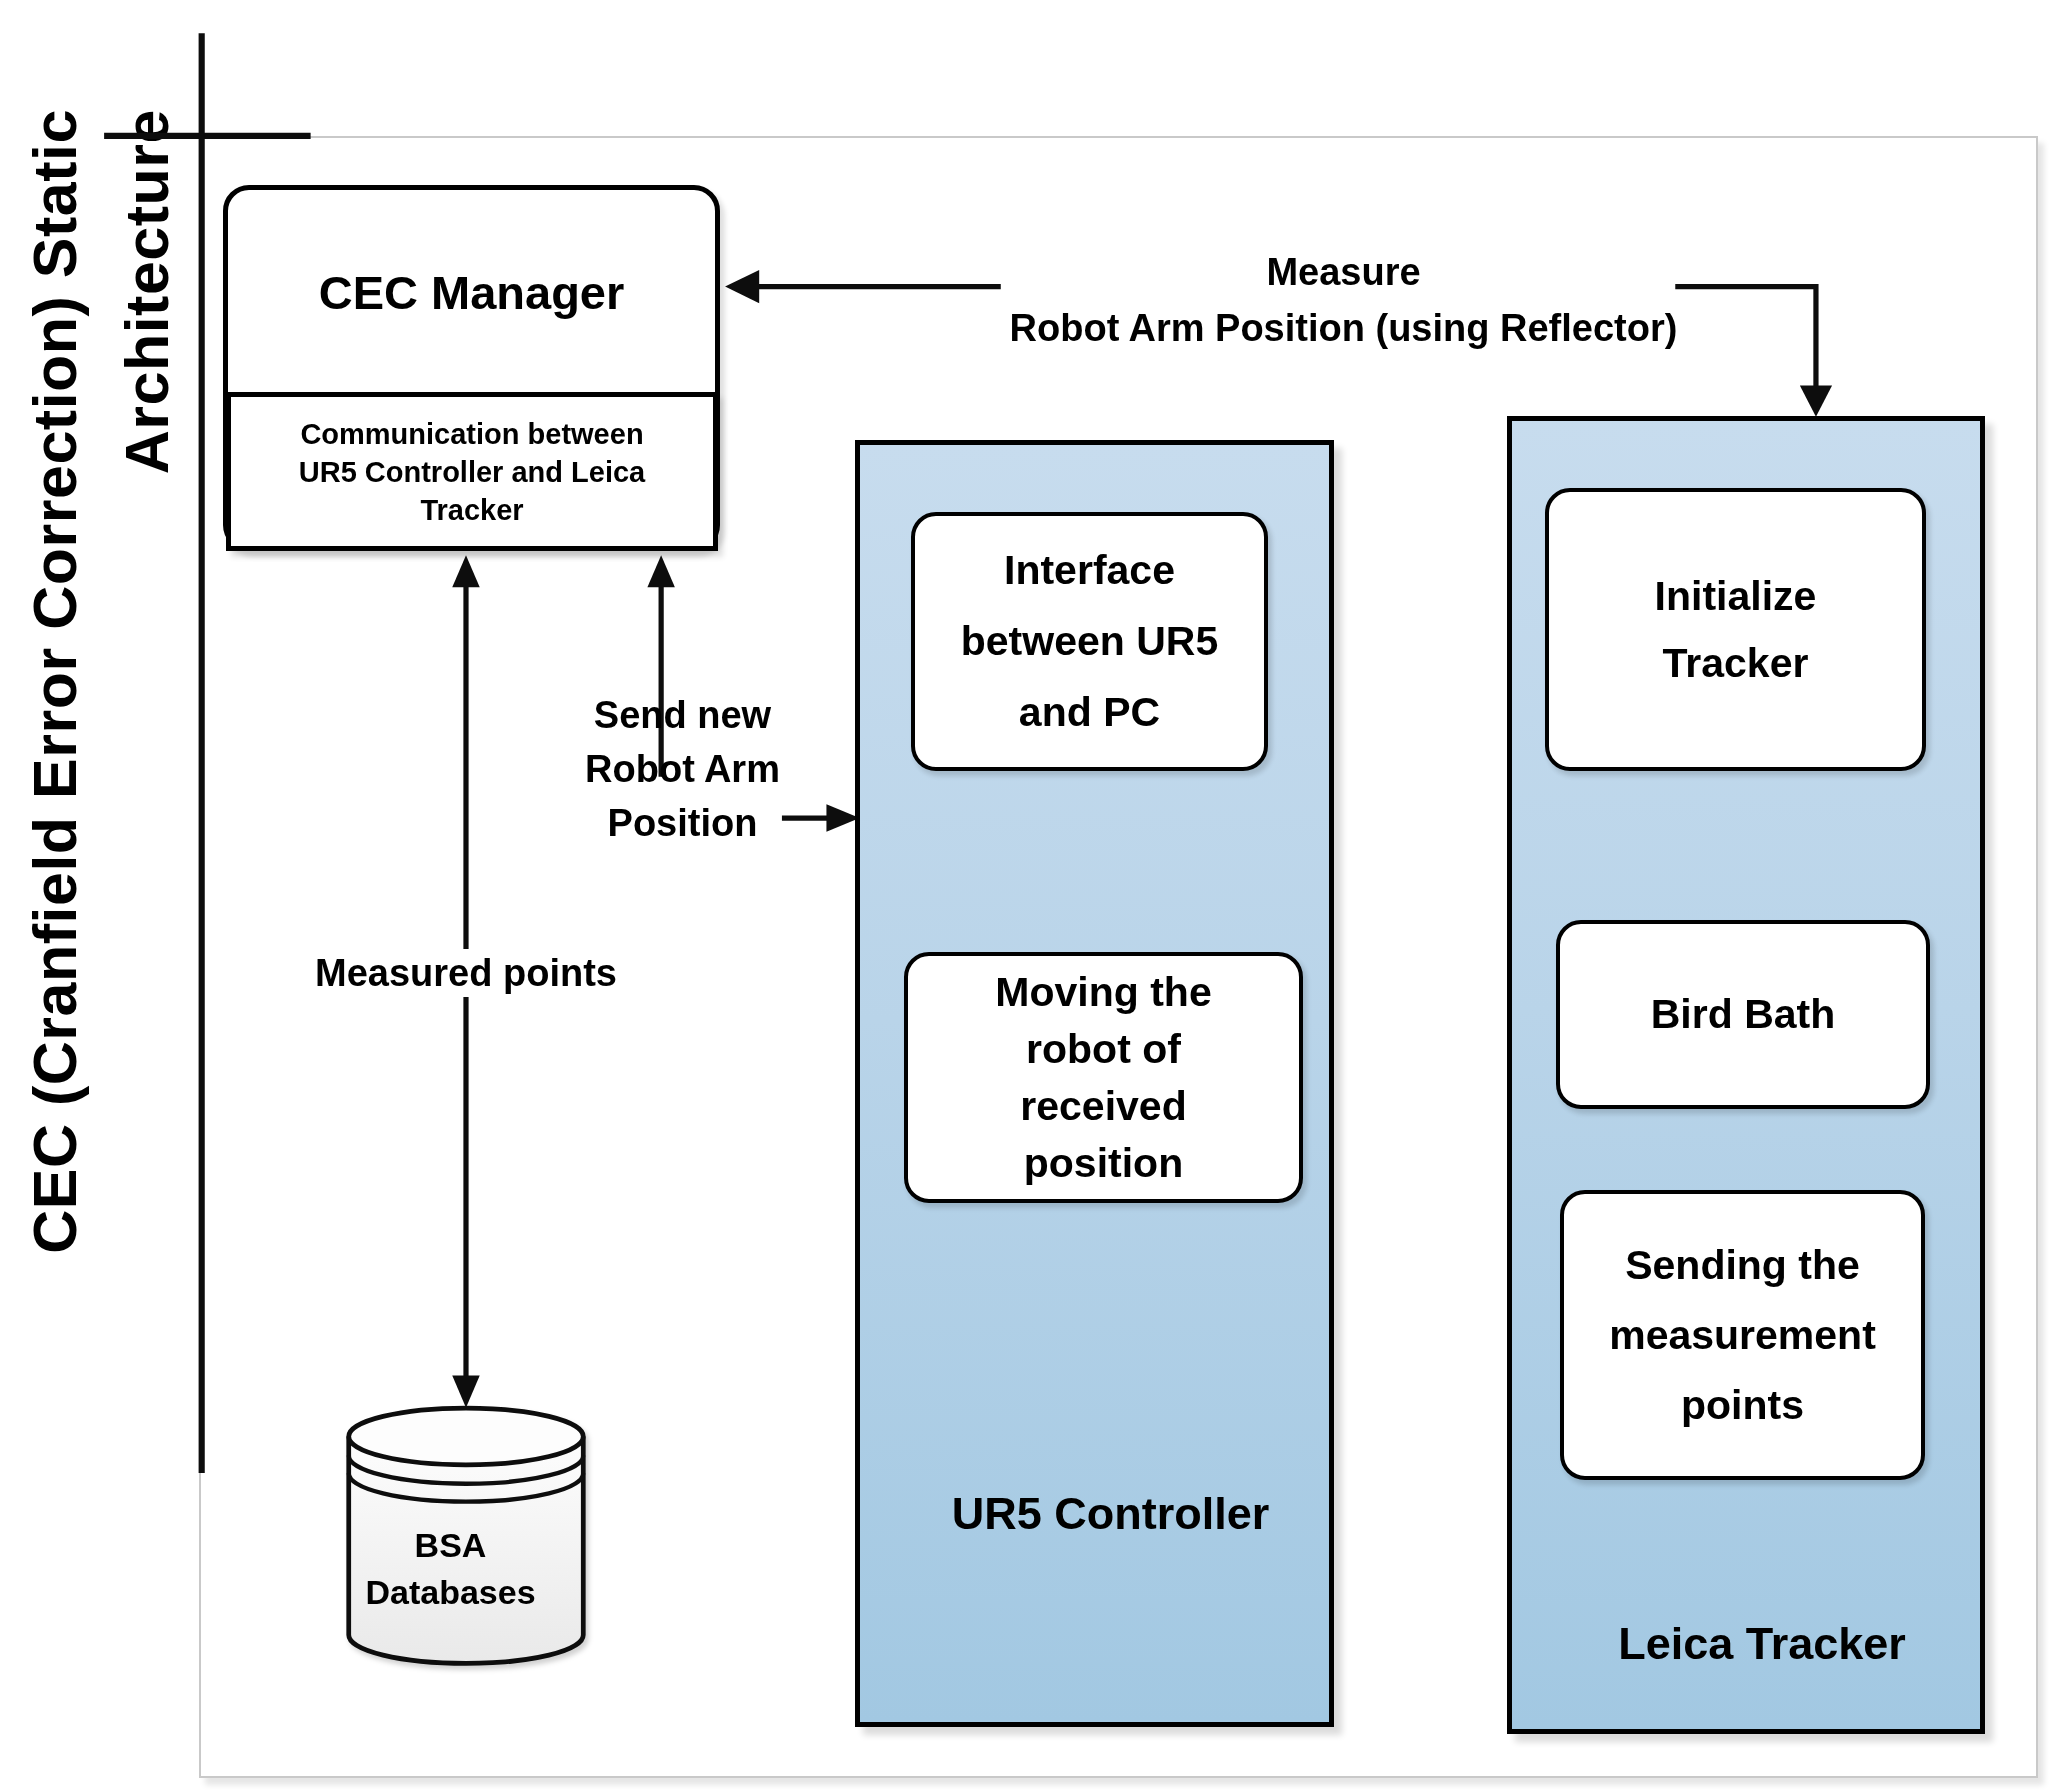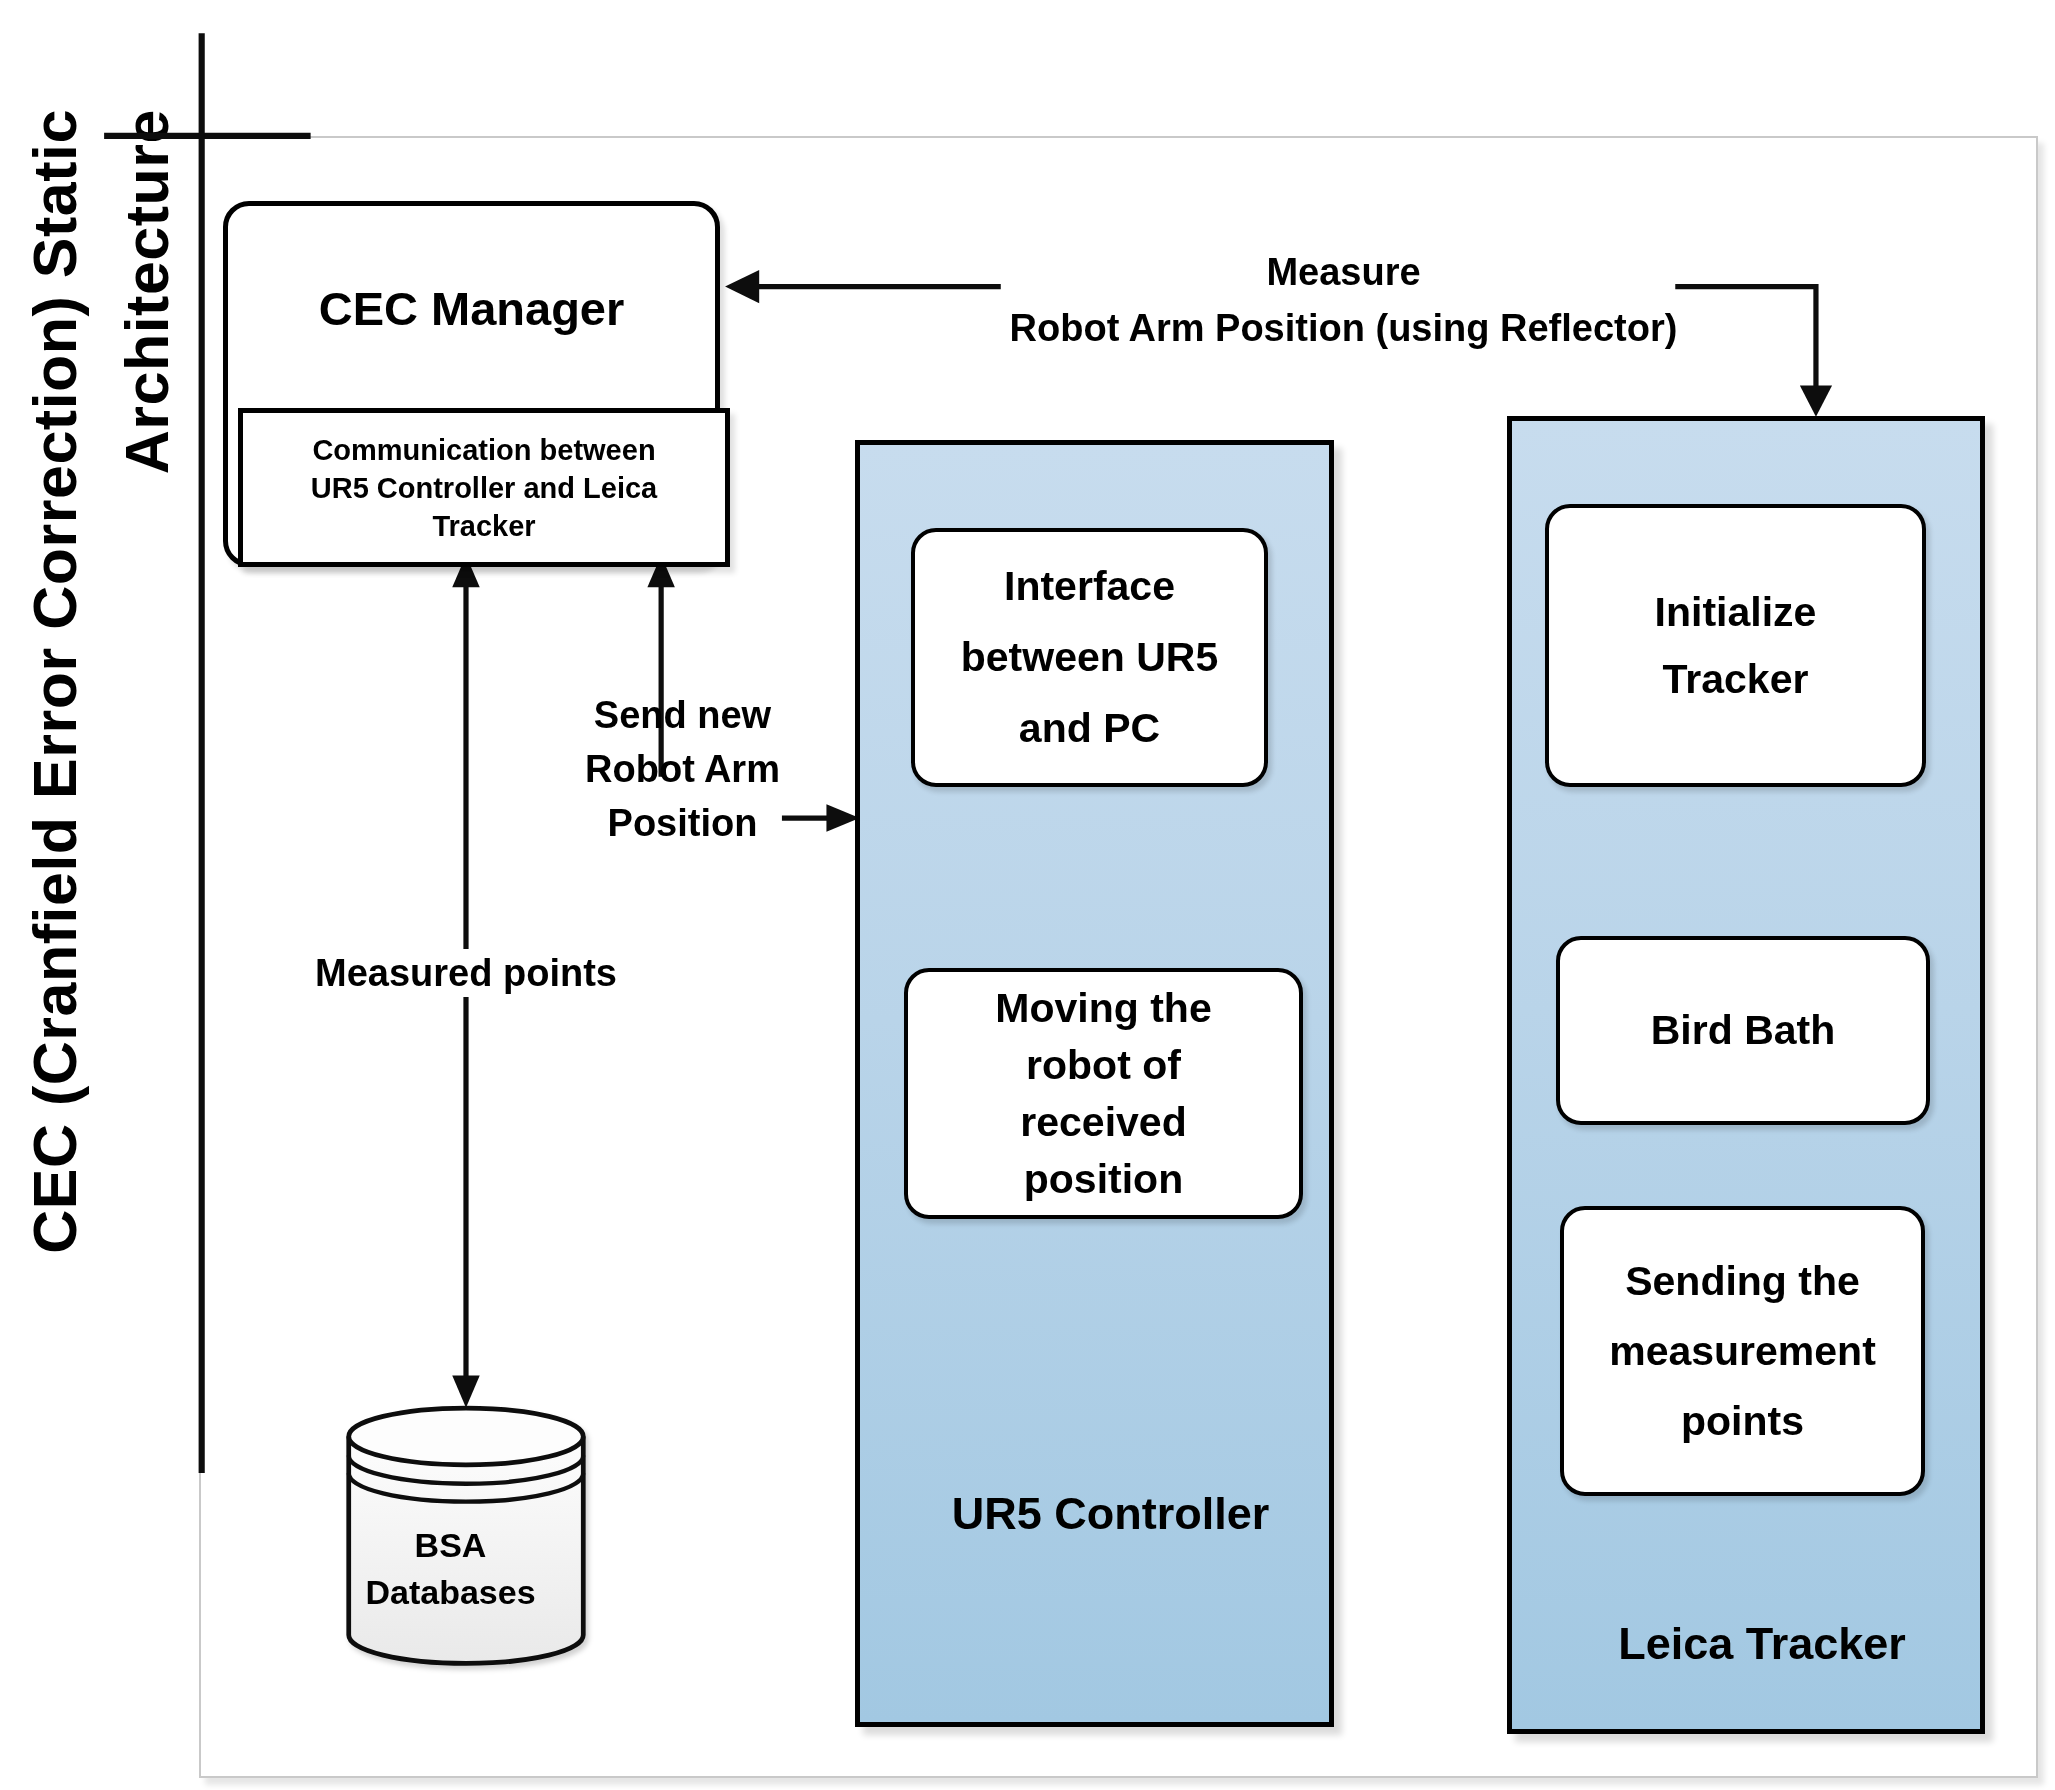--- a/index.html
+++ b/index.html
@@ -25,25 +25,25 @@
     box-shadow:5.7px 6.6px 5.7px rgba(0,0,0,0.10);
     background:transparent;
   }
   .title{
     position:absolute;left:-583px;top:701px;width:1374px;height:190px;
     transform:rotate(-90deg);
     font-size:61px;line-height:92px;font-weight:bold;
     text-align:right;letter-spacing:0.5px;
   }
   svg.overlay{position:absolute;left:0;top:0;}
-  .node{position:absolute;background:var(--box-fill);border:5.2px solid var(--border);box-sizing:border-box;margin-top:16px;}
+  .node{position:absolute;background:var(--box-fill);border:5.2px solid var(--border);box-sizing:border-box;}
   .rounded{border-radius:25px;border-width:4.3px;box-shadow:3.8px 4.7px 5.7px rgba(0,0,0,0.14);}
   .cec-box{left:223px;top:185px;width:497px;height:366px;border-radius:26px;box-shadow:4.7px 5.7px 5.7px rgba(0,0,0,0.12);}
   .cec-label{position:absolute;left:0;top:0;width:100%;height:204px;display:flex;align-items:center;justify-content:center;font-size:47px;}
-  .compartment{left:238px;top:392px;width:492px;height:159px;display:flex;align-items:center;justify-content:center;text-align:center;font-size:29px;line-height:38px;box-shadow:4.7px 5.7px 5.7px rgba(0,0,0,0.12);}
+  .compartment{left:226px;top:392px;width:492px;height:159px;display:flex;align-items:center;justify-content:center;text-align:center;font-size:29px;line-height:38px;box-shadow:4.7px 5.7px 5.7px rgba(0,0,0,0.12);}
   .column{
     position:absolute;border:5.2px solid var(--border);box-sizing:border-box;
     background:linear-gradient(180deg,var(--column-fill-top) 0%, #b9d4e9 45%, var(--column-fill-bottom) 100%);
     box-shadow:7.6px 7.6px 6.6px rgba(0,0,0,0.14);
   }
   .ur5-column{left:855px;top:440px;width:479px;height:1287px;}
   .leica-column{left:1507px;top:416px;width:478px;height:1318px;}
   .col-label{position:absolute;display:flex;align-items:center;justify-content:center;font-size:45px;font-weight:bold;padding-left:16px;}
   .inner{display:flex;align-items:center;justify-content:center;text-align:center;font-size:41px;}
   .interface-box{left:911px;top:512px;width:357px;height:259px;line-height:71px;}

